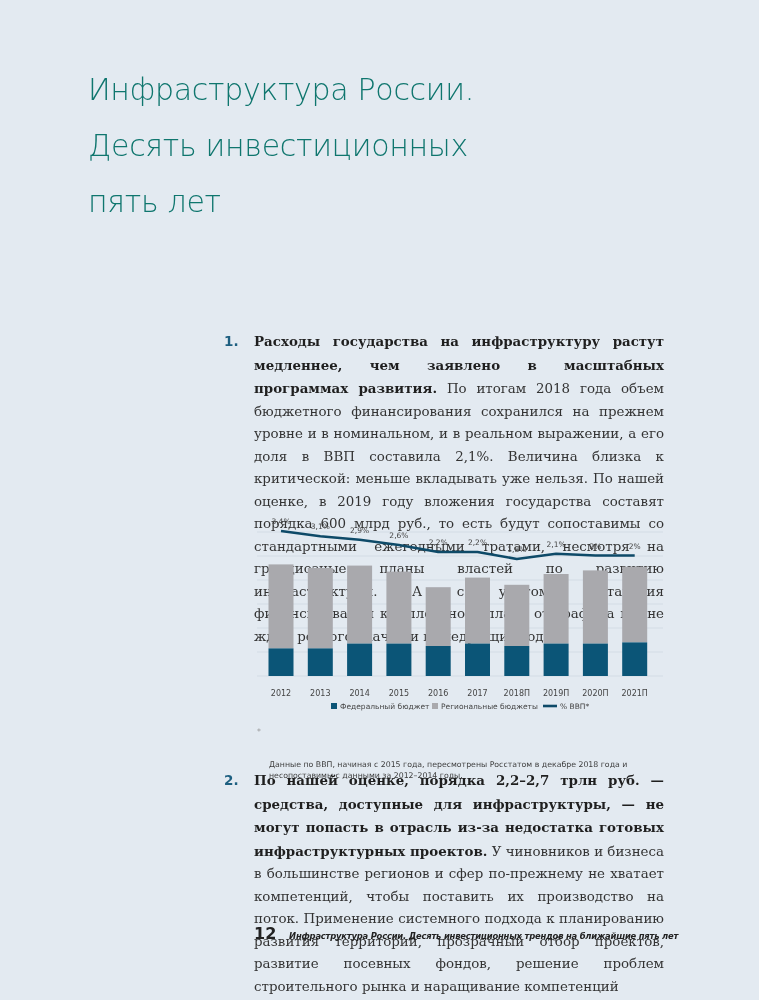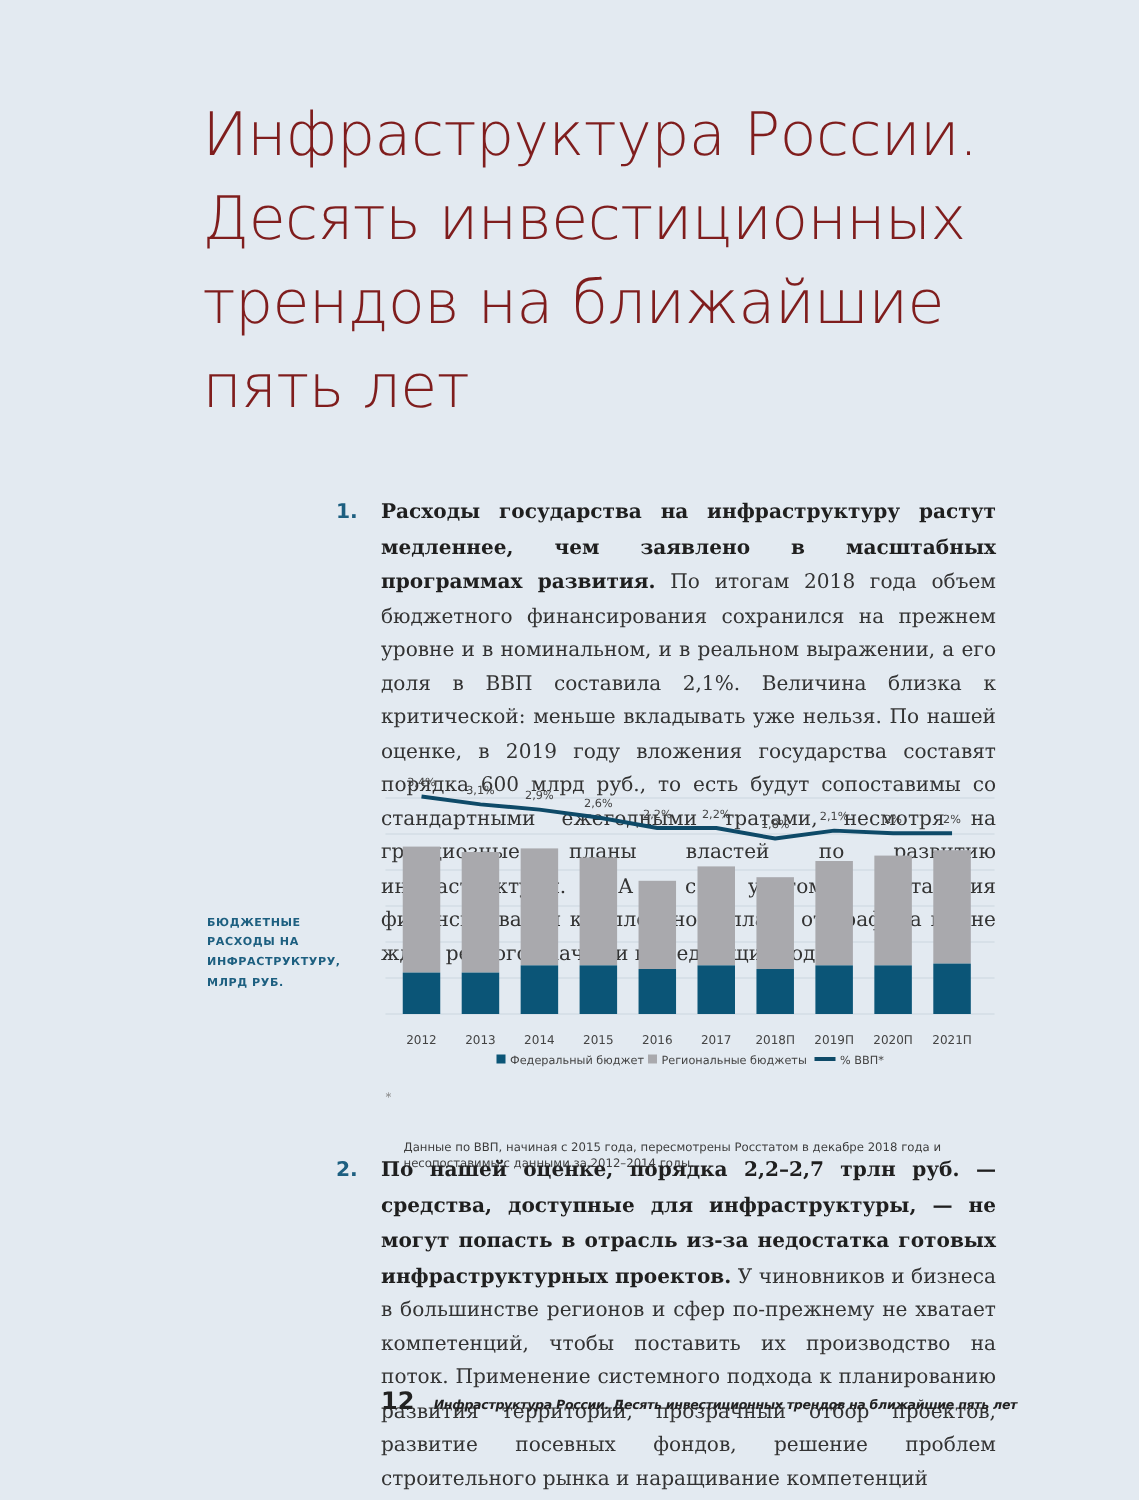--- a/index.html
+++ b/index.html
@@ -6,24 +6,23 @@
   body {
     width: 759px; height: 1000px; overflow: hidden;
     background: #e3eaf1;
     position: relative;
     color: #2b2b2b;
   }
   .title {
     position: absolute; left: 88px; top: 62px; width: 560px;
     font-family: "DejaVu Sans", sans-serif;
     font-weight: 300;
-    font-size: 40px; line-height: 56px;
-    color: #7f1d1d;
+    font-size: 30px; line-height: 56px;
+    color: #0f766e;
     letter-spacing: -0.3px;
-    margin-left: 47px;
   }
   .title span { display: block; white-space: nowrap; }
 
   .item {
     position: absolute; left: 224px; width: 440px;
     font-family: "DejaVu Serif", serif;
     font-size: 13.4px; line-height: 22.5px;
     color: #333;
     text-align: justify;
   }
@@ -66,31 +65,29 @@
   }
   .footer .page-num { font-size: 16px; font-weight: bold; display: inline-block; width: 30px; }
   .footer .run-title { font-size: 8.4px; font-weight: bold; letter-spacing: -0.2px; font-style: italic; }
 </style>
 </head>
 <body>
 
 <div class="title">
   <span>Инфраструктура России.</span>
   <span>Десять инвестиционных</span>
-  <span>трендов на ближайшие</span>
   <span>пять лет</span>
 </div>
 
 <div class="item item1">
   <span class="num">1.</span>
   <span class="txt"><b>Расходы государства на инфраструктуру растут медленнее, чем заявлено в масштабных программах развития.</b><span> По итогам 2018 года объем бюджетного финансирования сохранился на прежнем уровне и в номинальном, и в реальном выражении, а его доля в ВВП составила 2,1%. Величина близка к критической: меньше вкладывать уже нельзя. По нашей оценке, в 2019 году вложения государства составят порядка 600 млрд руб., то есть будут сопоставимы со стандартными ежегодными тратами, несмотря на грандиозные планы властей по развитию инфраструктуры. А с учетом отставания финансирования комплексного плана от графика мы не ждем резкого скачка и в следующие годы.</span></span>
 </div>
 
 <div class="caption">
-  <span class="cap-title">Бюджетные расходы на инфраструктуру, млрд руб.</span>
 </div>
 
 <div class="chart">
   <svg id="chart-svg" width="420" height="200" viewBox="0 0 420 200">
       <line x1="2" x2="408" y1="158" y2="158" stroke="#d3dce5" stroke-width="1"></line>
       <line x1="2" x2="408" y1="134" y2="134" stroke="#d3dce5" stroke-width="1"></line>
       <line x1="2" x2="408" y1="110" y2="110" stroke="#d3dce5" stroke-width="1"></line>
       <line x1="2" x2="408" y1="86" y2="86" stroke="#d3dce5" stroke-width="1"></line>
       <line x1="2" x2="408" y1="62" y2="62" stroke="#d3dce5" stroke-width="1"></line>
       <line x1="2" x2="408" y1="38" y2="38" stroke="#d3dce5" stroke-width="1"></line>

